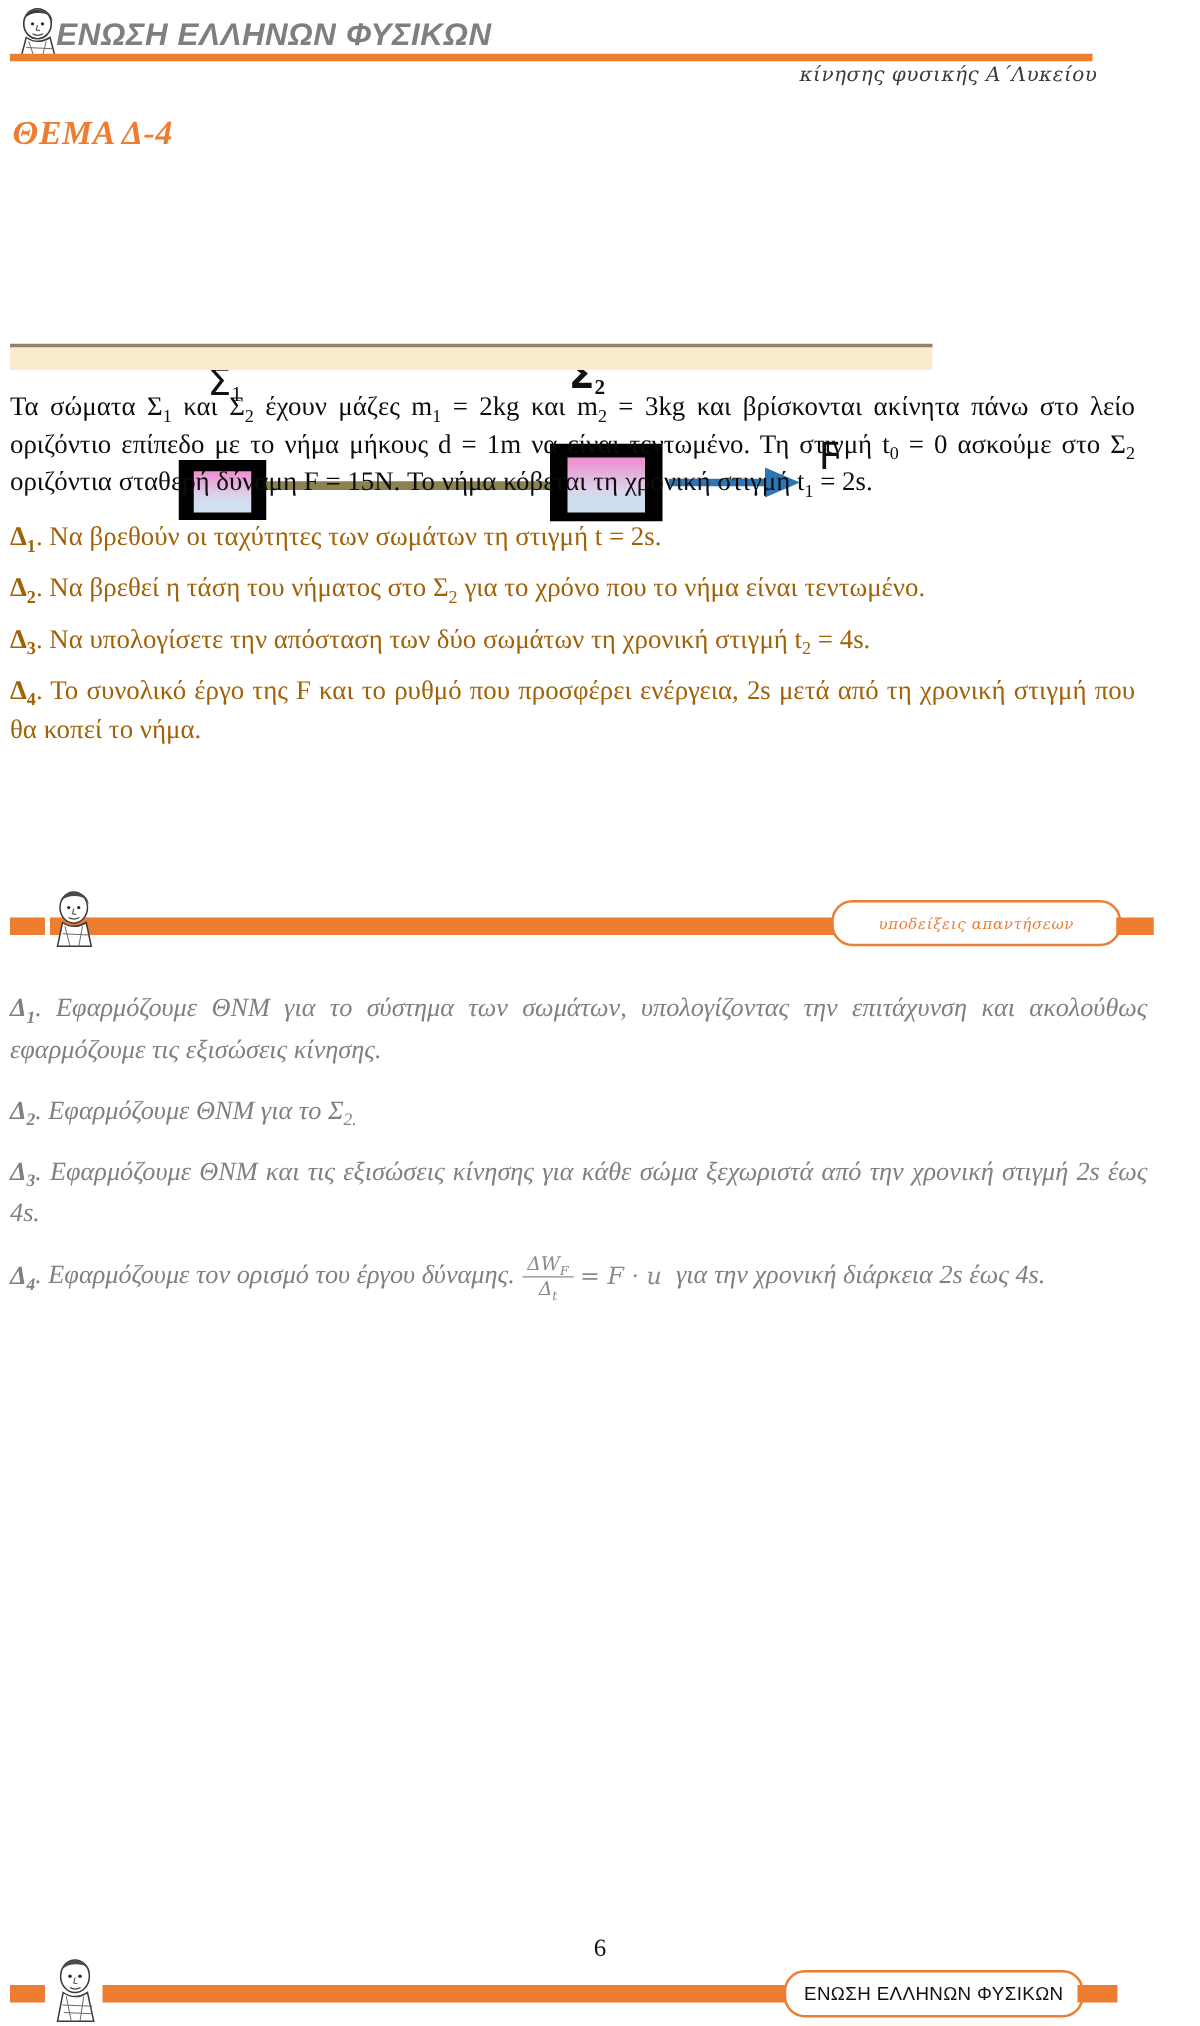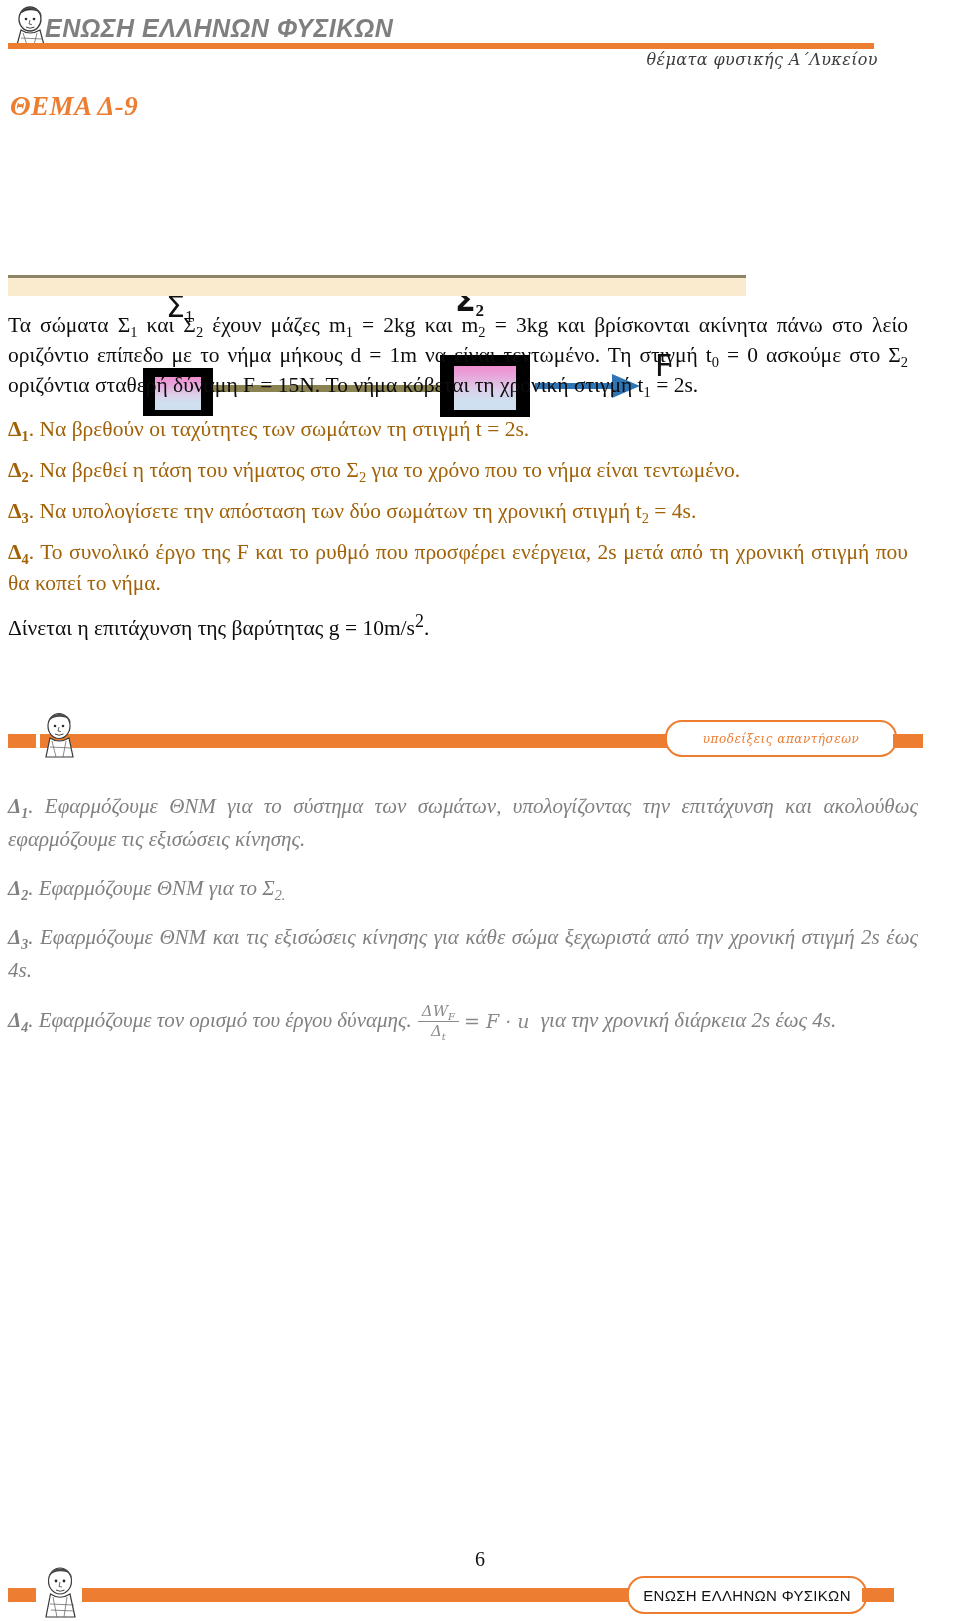--- a/index.html
+++ b/index.html
@@ -369,24 +369,24 @@
     <path d="M20 14 L19 18 L22 18.5" stroke="#555" stroke-width="0.9" fill="none"></path>
     <path d="M16 21 Q20 23.5 24.5 21" stroke="#444" stroke-width="1" fill="none"></path>
     <path d="M11 24 Q20 30 30 24 L34 39 L7 39 Z" fill="#ffffff" stroke="#3a3a3a" stroke-width="1.2"></path>
     <path d="M13 27 L17 39 M27 27 L24 39 M11 32 L33 33" stroke="#6b6b6b" stroke-width="0.8" fill="none"></path>
   </svg>
 
   <div class="header-brand">ΕΝΩΣΗ ΕΛΛΗΝΩΝ ΦΥΣΙΚΩΝ</div>
 
   <div class="header-rule"></div>
 
-  <div class="header-subtitle">θέματα φυσικής Α΄Λυκείου</div>
-</div>
-
-<div class="theme-title">ΘΕΜΑ Δ-9</div>
+  <div class="header-subtitle">κίνησης φυσικής Α΄Λυκείου</div>
+</div>
+
+<div class="theme-title">ΘΕΜΑ Δ-4</div>
 
 <div class="figure">
 
   <div class="sigma-s1 sigma-label">
     <span>Σ</span><sub>1</sub>
   </div>
 
   <div class="sigma-s2 sigma-label">
     <span>Σ</span><sub>2</sub>
   </div>
@@ -414,21 +414,20 @@
   <p class="para intro">Τα σώματα Σ<sub>1</sub> και Σ<sub>2</sub> έχουν μάζες m<sub>1</sub> = 2kg και m<sub>2</sub> = 3kg και βρίσκονται ακίνητα πάνω στο λείο οριζόντιο επίπεδο με το νήμα μήκους d = 1m να είναι τεντωμένο. Τη στιγμή t<sub>0</sub> = 0 ασκούμε στο Σ<sub>2</sub> οριζόντια σταθερή δύναμη F = 15N. Το νήμα κόβεται τη χρονική στιγμή t<sub>1</sub> = 2s.</p>
 
   <p class="q-item"><span class="q-tag">Δ<sub>1</sub></span>. Να βρεθούν οι ταχύτητες των σωμάτων τη στιγμή t = 2s.</p>
 
   <p class="q-item"><span class="q-tag">Δ<sub>2</sub></span>. Να βρεθεί η τάση του νήματος στο Σ<sub>2</sub> για το χρόνο που το νήμα είναι τεντωμένο.</p>
 
   <p class="q-item"><span class="q-tag">Δ<sub>3</sub></span>. Να υπολογίσετε την απόσταση των δύο σωμάτων τη χρονική στιγμή t<sub>2</sub> = 4s.</p>
 
   <p class="q-item"><span class="q-tag">Δ<sub>4</sub></span>. Το συνολικό έργο της F και το ρυθμό που προσφέρει ενέργεια, 2s μετά από τη χρονική στιγμή που θα κοπεί το νήμα.</p>
 
-  <p class="given-line">Δίνεται η επιτάχυνση της βαρύτητας g = 10m/s<sup>2</sup>.</p>
 </div>
 
 <div class="hints-divider">
   <div class="hd-bar-left"></div>
   <div class="hd-bar-main"></div>
 
   <svg class="hd-head" viewBox="0 0 40 46">
     <ellipse cx="19" cy="14" rx="11" ry="12.5" fill="#ffffff" stroke="#3a3a3a" stroke-width="1.2"></ellipse>
     <path d="M8 11 Q10 1.5 20 2 Q30 2.5 31 12 Q29 6.5 25 5.5 Q19 4 13 6 Q9.5 7.5 8 11 Z" fill="#4a4a4a"></path>
     <circle cx="15" cy="14" r="1.3" fill="#2b2b2b"></circle>

